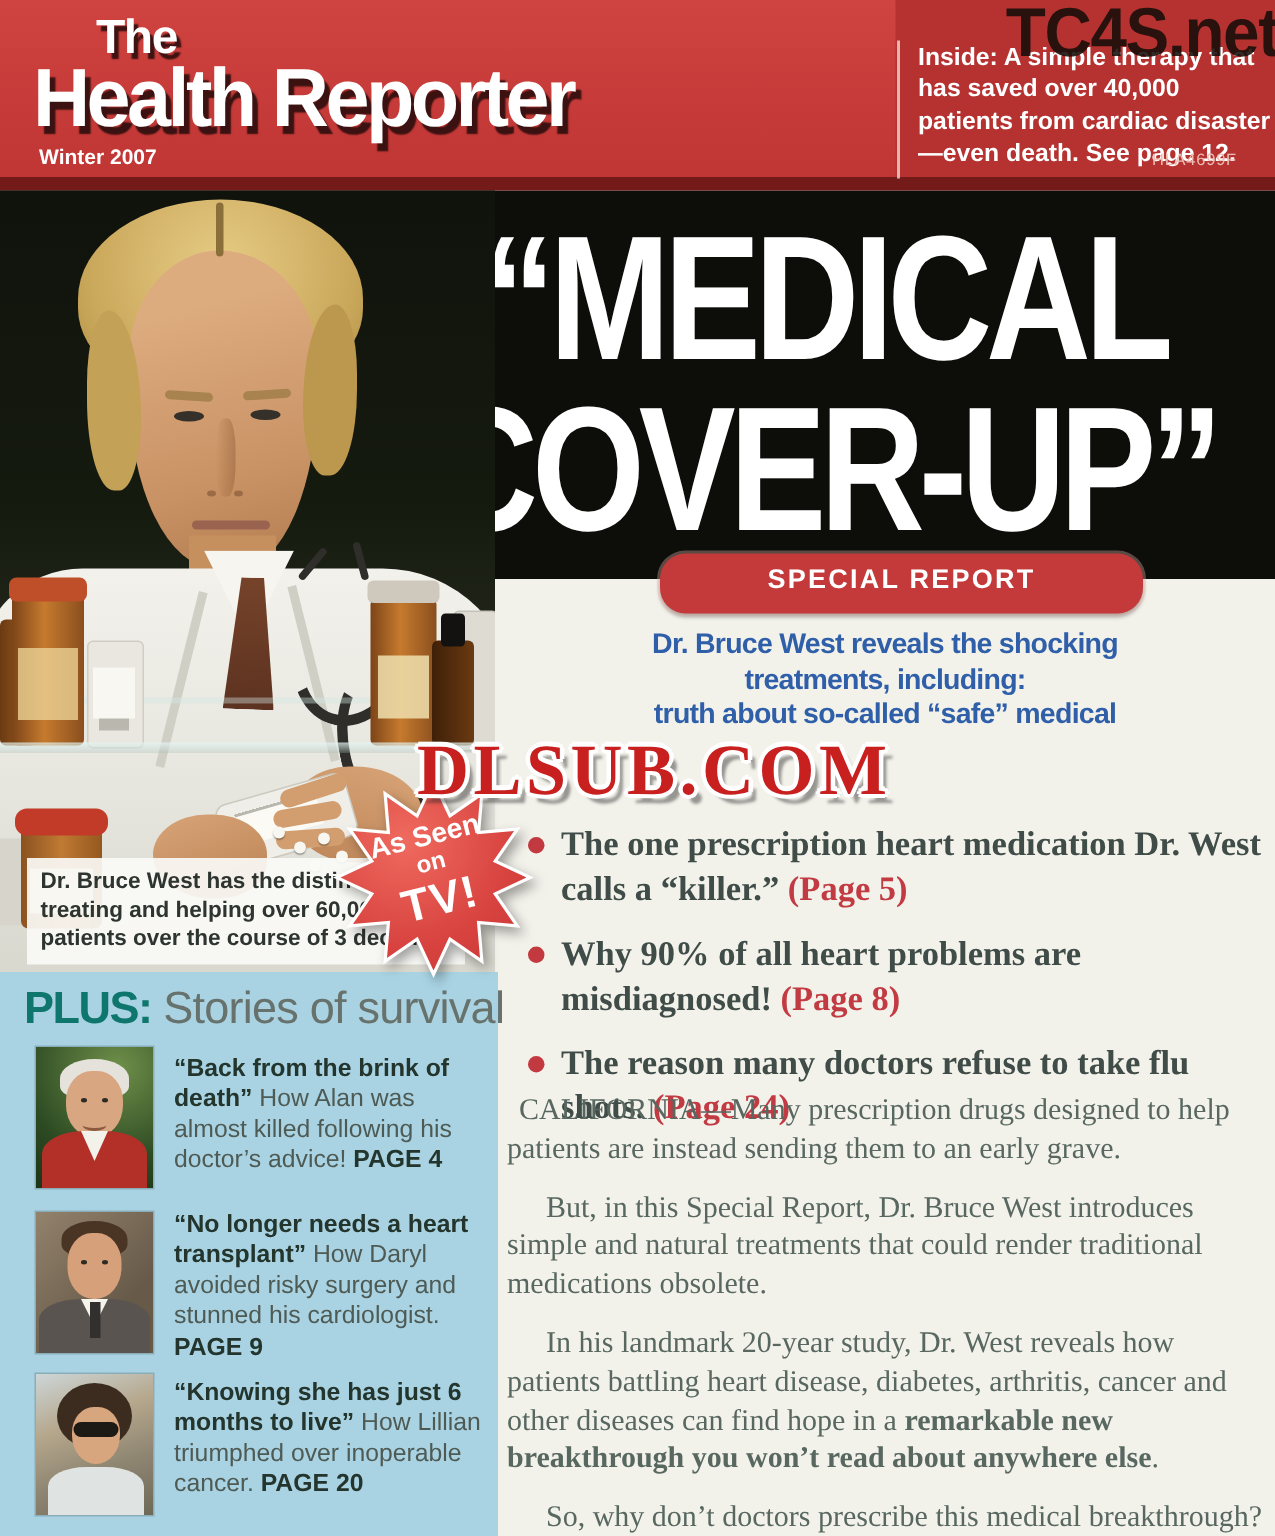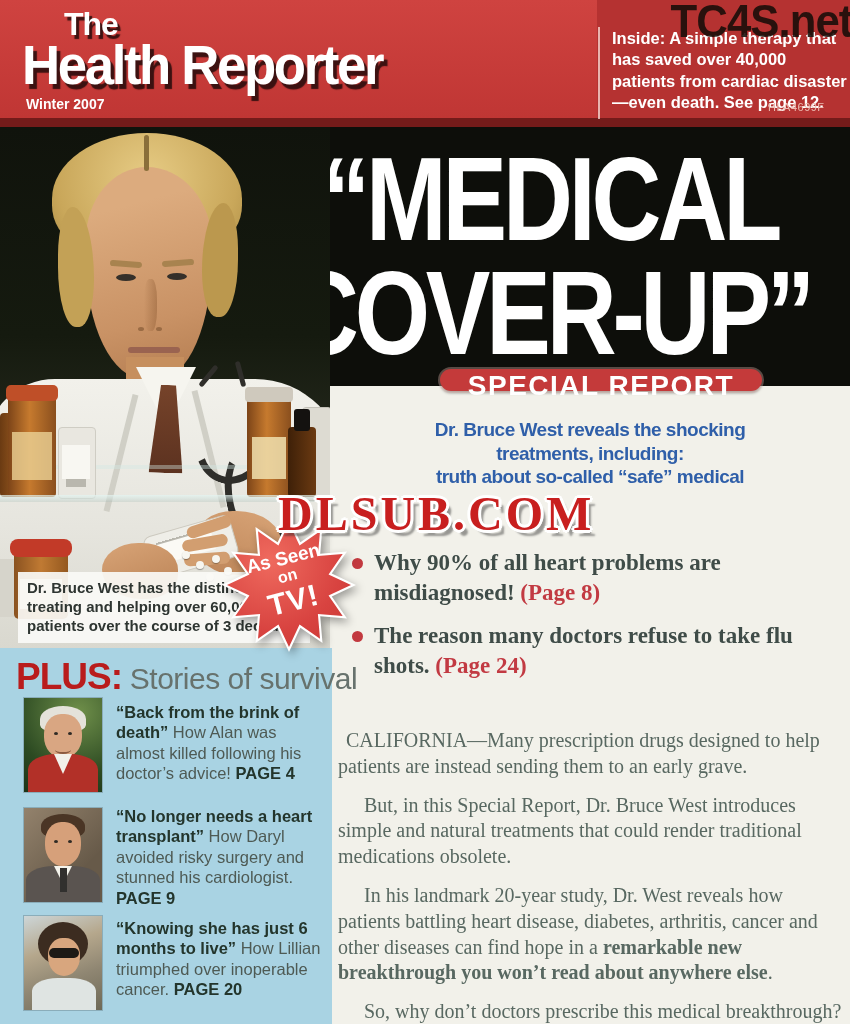--- a/index.html
+++ b/index.html
@@ -21,22 +21,22 @@
   .inside-note{left:612px;top:28px;width:240px;font-size:16.5px;font-weight:bold;color:#fff;line-height:1.3;}
   .mast-code{left:768px;top:101px;font-size:11px;color:#edbcb2;letter-spacing:.5px;}
 
   
   .headline-band{left:0;top:127px;width:850px;height:259px;background:#0d0e0a;z-index:1;}
   .headline{left:250px;top:128px;width:600px;height:256px;z-index:3;display:flex;flex-direction:column;
             align-items:center;justify-content:center;color:#fff;font-weight:bold;
             font-size:118px;line-height:.97;letter-spacing:-5px;transform:scaleX(.82);white-space:nowrap;}
 
   
-  .sr-pill{left:440px;top:369px;width:322px;height:22px;background:#c43a3a;border-radius:17px;z-index:4;
-           color:#fff;font-weight:bold;font-size:28px;letter-spacing:1.5px;text-align:center;line-height:34px;
+  .sr-pill{left:440px;top:369px;width:322px;height:40px;background:#c43a3a;border-radius:17px;z-index:4;
+           color:#fff;font-weight:bold;font-size:18px;letter-spacing:1.5px;text-align:center;line-height:34px;
            box-shadow:0 0 0 2px rgba(235,190,180,.35),0 2px 3px rgba(0,0,0,.4);}
 
   
   .content{left:330px;top:386px;width:520px;height:638px;background:#f2f1ea;z-index:1;}
   .subhead{left:336px;top:418px;width:508px;text-align:center;color:#2f5fa9;font-weight:bold;
            font-size:19px;line-height:1.24;letter-spacing:-.5px;z-index:3;}
   .bullets{left:352px;top:548px;width:494px;z-index:3;font-family:"Liberation Serif",serif;
            font-weight:bold;font-size:23px;color:#3f4c48;line-height:1.3;}
   .bullets .li{position:relative;padding-left:22px;margin-bottom:13px;}
   .bullets .li::before{content:"";position:absolute;left:0;top:10px;width:11px;height:11px;border-radius:50%;
@@ -133,21 +133,21 @@
   .star-outline{left:0;top:0;width:134px;height:134px;background:#fff;}
   .star-red{left:5px;top:5px;width:124px;height:124px;
             background:radial-gradient(circle at 35% 30%,#ef6a5e,#d84340 60%,#c73632);}
   .star-text{left:0;top:30px;width:134px;text-align:center;color:#fff;font-weight:bold;
              transform:rotate(-14deg);line-height:1.05;}
   .star-l1{font-size:19px;}.star-l2{font-size:16px;}.star-l3{font-size:30px;letter-spacing:1px;}
 
   
   .sidebar{left:0;top:648px;width:332px;height:376px;background:#a9d3e3;z-index:2;}
   .plus-row{left:16px;top:656px;white-space:nowrap;z-index:3;}
-  .plus{font-size:37px;font-weight:bold;color:#b91c1c;letter-spacing:-1px;}
+  .plus{font-size:30px;font-weight:bold;color:#0f766e;letter-spacing:-1px;}
   .plus-title{font-size:30px;color:#67726d;letter-spacing:-.5px;}
   .story-photo{width:78px;height:94px;overflow:hidden;position:absolute;left:24px;
                box-shadow:0 0 0 1px rgba(0,0,0,.18);}
   .story-text{position:absolute;left:116px;width:206px;font-size:16.5px;line-height:1.24;color:#4e5a54;z-index:3;}
   .story-text b{color:#23352c;}
   
   .ph{position:absolute;}
   .alan-bg{left:0;top:0;width:78px;height:94px;background:radial-gradient(circle at 70% 15%,#6f8f4a,#2c4a22 65%,#1c3317);}
   .alan-hair{left:16px;top:8px;width:46px;height:26px;border-radius:50% 50% 30% 30%;background:#e4e2da;}
   .alan-face{left:20px;top:16px;width:38px;height:44px;border-radius:45% 45% 48% 48%;background:#d9a682;}
@@ -198,20 +198,21 @@
   </div>
 
   <div class="abs content"></div>
   <div class="abs sr-pill">SPECIAL REPORT</div>
   <div class="abs subhead">
     <div>Dr. Bruce West reveals the shocking</div>
     <div>treatments, including:</div>
     <div>truth about so-called “safe” medical</div>
   </div>
   <div class="abs bullets">
+    <div class="li"><span>The one prescription heart medication Dr. West calls a “killer.” </span><span class="pageref">(Page 5)</span></div>
     <div class="li"><span>Why 90% of all heart problems are misdiagnosed! </span><span class="pageref">(Page 8)</span></div>
     <div class="li"><span>The reason many doctors refuse to take flu shots. </span><span class="pageref">(Page 24)</span></div>
   </div>
   <div class="abs bodycopy">
     <p class="ind1">CALIFORNIA—Many prescription drugs designed to help patients are instead sending them to an early grave.</p>
     <p class="ind">But, in this Special Report, Dr. Bruce West introduces simple and natural treatments that could render traditional medications obsolete.</p>
     <p class="ind"><span>In his landmark 20-year study, Dr. West reveals how patients battling heart disease, diabetes, arthritis, cancer and other diseases can find hope in a </span><b>remarkable new breakthrough you won’t read about anywhere else</b><span>.</span></p>
     <p class="ind">So, why don’t doctors prescribe this medical breakthrough? The truth is revealed inside…</p>
   </div>
 

